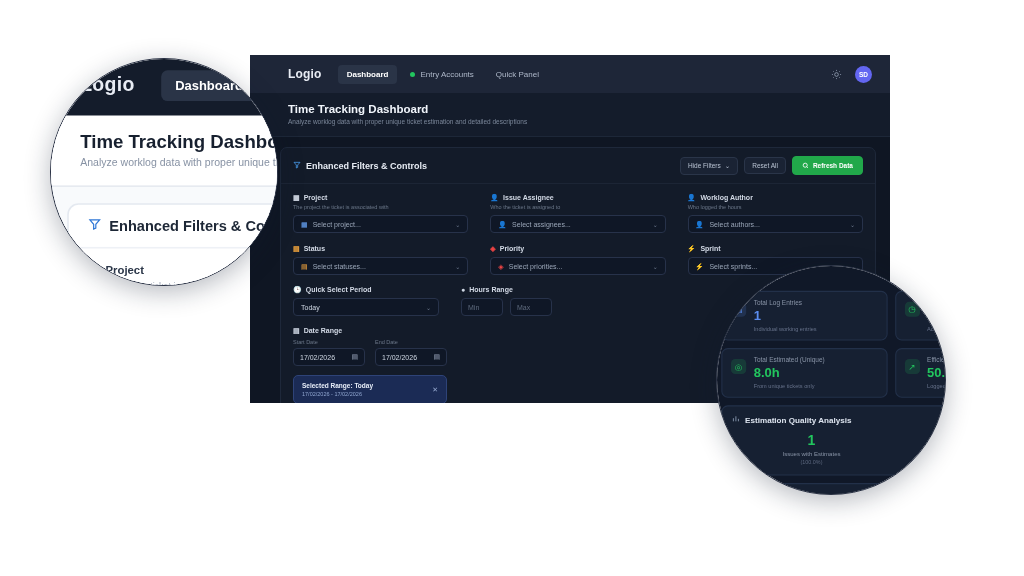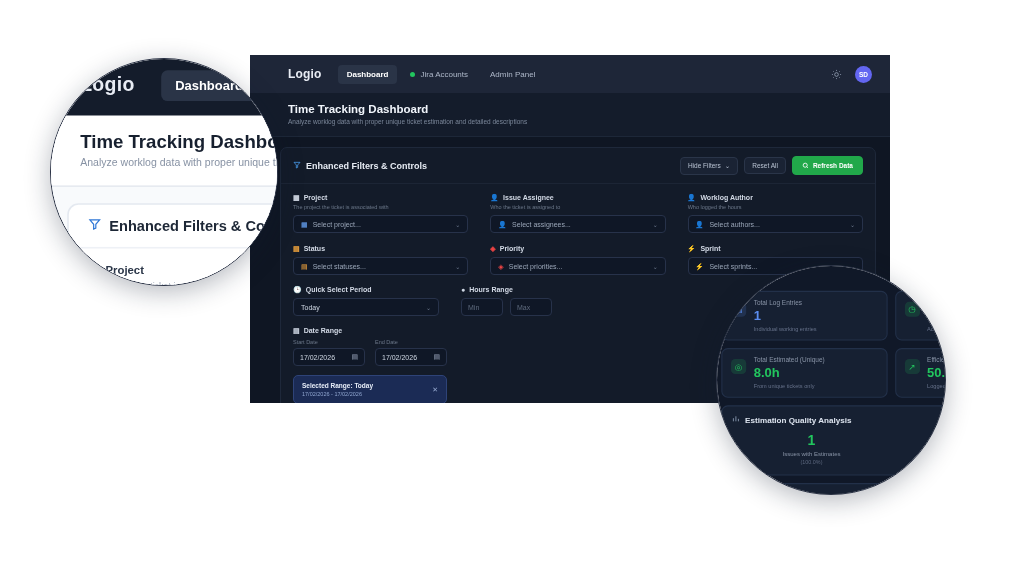--- a/index.html
+++ b/index.html
@@ -196,24 +196,24 @@
   <div class="app-window">
 
     <div class="navbar">
       <div class="brand">Logio</div>
       <div class="nav-items">
         <div class="nav-item active">
           <span>Dashboard</span>
         </div>
         <div class="nav-item">
           <span class="dot"></span>
-          <span>Jira Accounts</span>
+          <span>Entry Accounts</span>
         </div>
         <div class="nav-item">
-          <span>Admin Panel</span>
+          <span>Quick Panel</span>
         </div>
       </div>
       <div class="nav-right">
         <div class="theme-toggle">
           <svg width="11" height="11" viewBox="0 0 24 24" fill="none" stroke="#8b97ab" stroke-width="2">
             <circle cx="12" cy="12" r="4"></circle>
             <path d="M12 2v2M12 20v2M2 12h2M20 12h2M4.9 4.9l1.4 1.4M17.7 17.7l1.4 1.4M19.1 4.9l-1.4 1.4M6.3 17.7l-1.4 1.4"></path>
           </svg>
         </div>
         <div class="avatar">SD</div>

